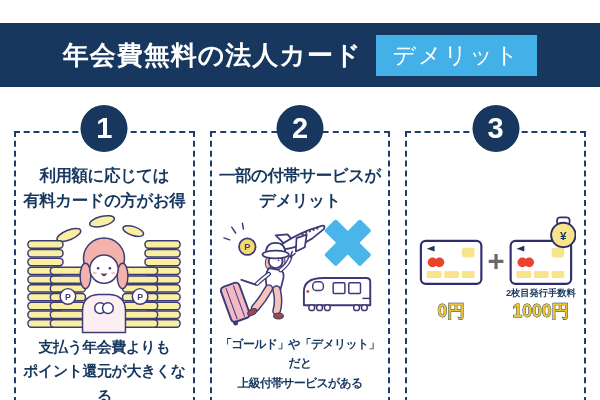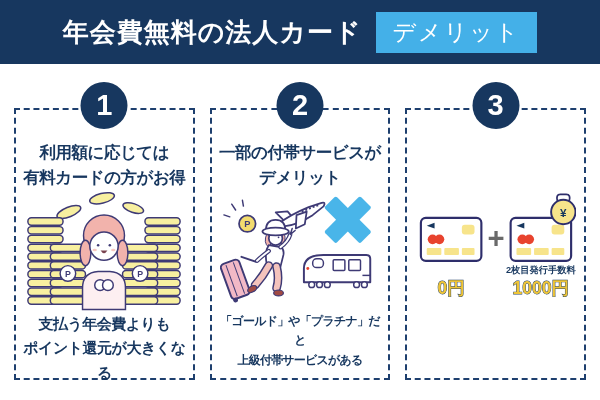--- a/index.html
+++ b/index.html
@@ -1,21 +1,21 @@
 <!DOCTYPE html>
 <html><head>
 <meta charset="utf-8">
 <style>
   * { margin:0; padding:0; box-sizing:border-box; }
   body { width:600px; height:400px; background:#ffffff;
          font-family:"Liberation Sans","DejaVu Sans",sans-serif; overflow:hidden; }
   .page { width:600px; height:400px; background:#ffffff; position:relative; }
 
   
-  .header { height:64px; background:#17375f; display:flex; align-items:center; justify-content:center; }
+  .header { height:64px; background:#17375f; display:flex; align-items:center; justify-content:center;margin-top:23px; }
   .header-title { color:#ffffff; font-size:26px; font-weight:bold; letter-spacing:1px; }
   .header-badge { background:#44b0e8; color:#ffffff; font-size:23px; font-weight:normal;
                   padding:5px 17px; margin-left:14px; letter-spacing:2px; }
 
   
   .main { display:flex; gap:15px; margin:44px 14px 0; }
   .col { flex:1; position:relative; }
   .num-circle { position:absolute; top:-26px; left:50%; transform:translateX(-50%);
                 width:47px; height:47px; border-radius:50%; background:#17375f; color:#fff;
                 font-size:29px; font-weight:bold; display:flex; align-items:center; justify-content:center;
@@ -187,21 +187,21 @@
               <path d="M50,62 Q42,68 38,72" stroke="#fff" stroke-width="2" fill="none" stroke-linecap="round"></path>
               <path d="M50,77 Q44,88 36,97" stroke="#3e3a75" stroke-width="9" fill="none" stroke-linecap="round"></path>
               <path d="M50,77 Q44,88 36,97" stroke="#f4c3bc" stroke-width="6" fill="none" stroke-linecap="round"></path>
               <path d="M58,78 Q61,90 58,100" stroke="#3e3a75" stroke-width="9" fill="none" stroke-linecap="round"></path>
               <path d="M58,78 Q61,90 58,100" stroke="#f4c3bc" stroke-width="6" fill="none" stroke-linecap="round"></path>
               <ellipse cx="33" cy="101" rx="5" ry="3" transform="rotate(-30 33 101)" fill="#a04a44" stroke="#3e3a75" stroke-width="1.2"></ellipse>
               <ellipse cx="60" cy="105" rx="5" ry="3" fill="#a04a44" stroke="#3e3a75" stroke-width="1.2"></ellipse>
             </g>
           </svg>
         </div>
-        <p class="caption tight">「ゴールド」や「プラチナ」だと
+        <p class="caption tight">「ゴールド」や「デメリット」だと
 上級付帯サービスがある</p>
       </div>
     </section>
 
     <section class="col">
       <div class="num-circle">3</div>
       <div class="dash-box">
         <div class="illus">
           <svg width="160" height="122" viewBox="0 0 164 124">
 

